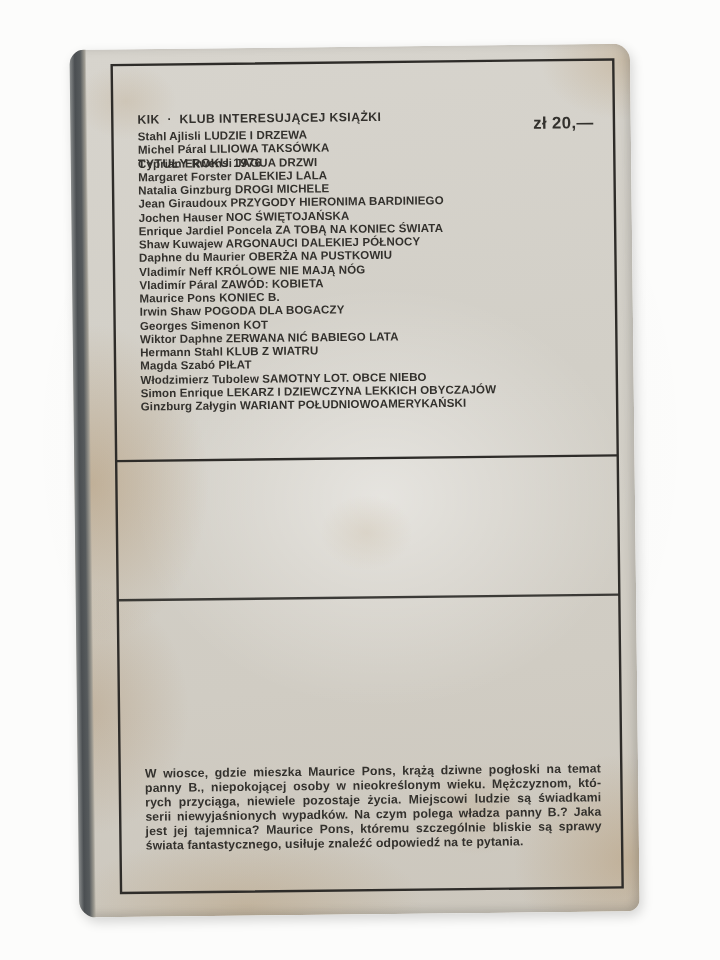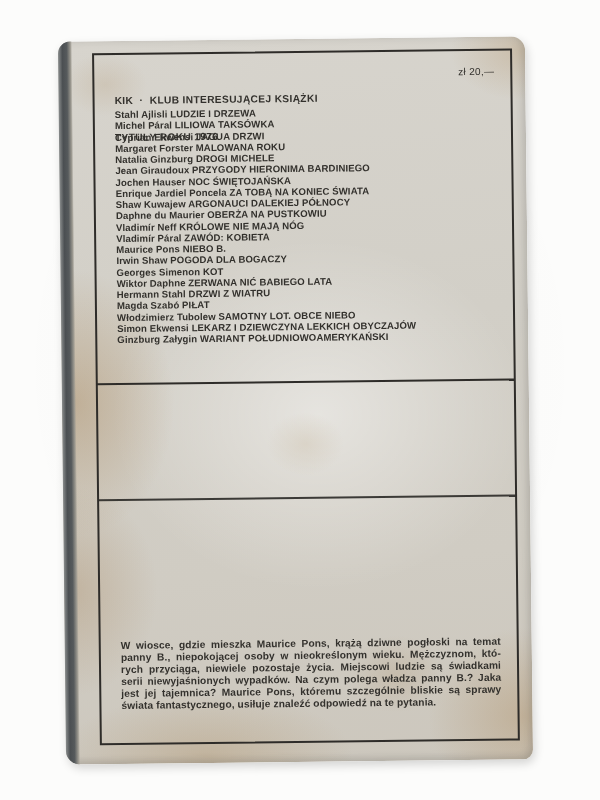--- a/index.html
+++ b/index.html
@@ -35,21 +35,21 @@
   .frame{
     position:absolute;left:34px;top:12px;right:13px;bottom:19px;
     border:2px solid var(--frame-color,#2e2c29);
     color:var(--text-color,#33312d);
   }
   .rule{position:absolute;left:-1px;right:-1px;height:0;border-top:2px solid var(--frame-color,#2e2c29);}
   .rule.r1{top:328px;}
   .rule.r2{top:444px;opacity:0.92;}
   .hdr{position:absolute;left:20px;right:16px;top:15px;display:flex;justify-content:space-between;align-items:flex-start;}
   .hdr .club{font-size:10.2px;font-weight:bold;line-height:12.4px;letter-spacing:0.35px;white-space:pre;}
-  .price{font-size:10px;font-weight:normal;letter-spacing:0.3px;}
+  .price{font-size:14px;font-weight:bold;letter-spacing:0.3px;margin-top:28px;}
   .list{position:absolute;left:20px;right:16px;top:54px;}
   .row{font-size:9.6px;font-weight:bold;line-height:11.25px;letter-spacing:0.1px;white-space:nowrap;}
   .blurb{position:absolute;left:20px;right:16px;top:585px;}
   .bl{font-size:10.2px;font-weight:bold;line-height:12.1px;letter-spacing:0.1px;}
   .bl.j{text-align:justify;text-align-last:justify;}
 </style>
 </head>
 <body>
 
 <div class="photo">
@@ -62,37 +62,37 @@
           <div>KIK  ·  KLUB INTERESUJĄCEJ KSIĄŻKI</div>
           <div>TYTUŁY ROKU 1976</div>
         </div>
         <div class="price">zł 20,—</div>
       </div>
 
       <div class="list">
         <div class="row"><span>Stahl Ajlisli</span> <span>LUDZIE I DRZEWA</span></div>
         <div class="row"><span>Michel Páral</span> <span>LILIOWA TAKSÓWKA</span></div>
         <div class="row"><span>Cyprian Ekwensi</span> <span>JAGUA DRZWI</span></div>
-        <div class="row"><span>Margaret Forster</span> <span>MALOWANA ROKU</span></div>
+        <div class="row"><span>Margaret Forster</span> <span>DALEKIEJ LALA</span></div>
         <div class="row"><span>Natalia Ginzburg</span> <span>DROGI MICHELE</span></div>
         <div class="row"><span>Jean Giraudoux</span> <span>PRZYGODY HIERONIMA BARDINIEGO</span></div>
         <div class="row"><span>Jochen Hauser</span> <span>NOC ŚWIĘTOJAŃSKA</span></div>
         <div class="row"><span>Enrique Jardiel Poncela</span> <span>ZA TOBĄ NA KONIEC ŚWIATA</span></div>
         <div class="row"><span>Shaw Kuwajew</span> <span>ARGONAUCI DALEKIEJ PÓŁNOCY</span></div>
         <div class="row"><span>Daphne du Maurier</span> <span>OBERŻA NA PUSTKOWIU</span></div>
         <div class="row"><span>Vladimír Neff</span> <span>KRÓLOWE NIE MAJĄ NÓG</span></div>
         <div class="row"><span>Vladimír Páral</span> <span>ZAWÓD: KOBIETA</span></div>
-        <div class="row"><span>Maurice Pons</span> <span>NIEBO B.</span></div>
+        <div class="row"><span>Maurice Pons</span> <span>KONIEC B.</span></div>
         <div class="row"><span>Irwin Shaw</span> <span>POGODA DLA BOGACZY</span></div>
         <div class="row"><span>Georges Simenon</span> <span>KOT</span></div>
         <div class="row"><span>Wiktor Daphne</span> <span>ZERWANA NIĆ BABIEGO LATA</span></div>
-        <div class="row"><span>Hermann Stahl</span> <span>DRZWI Z WIATRU</span></div>
+        <div class="row"><span>Hermann Stahl</span> <span>KLUB Z WIATRU</span></div>
         <div class="row"><span>Magda Szabó</span> <span>PIŁAT</span></div>
         <div class="row"><span>Włodzimierz Tubolew</span> <span>SAMOTNY LOT. OBCE NIEBO</span></div>
-        <div class="row"><span>Simon Ekwensi</span> <span>LEKARZ I DZIEWCZYNA LEKKICH OBYCZAJÓW</span></div>
+        <div class="row"><span>Simon Enrique</span> <span>LEKARZ I DZIEWCZYNA LEKKICH OBYCZAJÓW</span></div>
         <div class="row"><span>Ginzburg Załygin</span> <span>WARIANT POŁUDNIOWOAMERYKAŃSKI</span></div>
       </div>
 
       <div class="rule r1"></div>
       <div class="rule r2"></div>
 
       <div class="blurb">
         <div class="bl j">W wiosce, gdzie mieszka Maurice Pons, krążą dziwne pogłoski na temat</div>
         <div class="bl j">panny B., niepokojącej osoby w nieokreślonym wieku. Mężczyznom, któ-</div>
         <div class="bl j">rych przyciąga, niewiele pozostaje życia. Miejscowi ludzie są świadkami</div>

